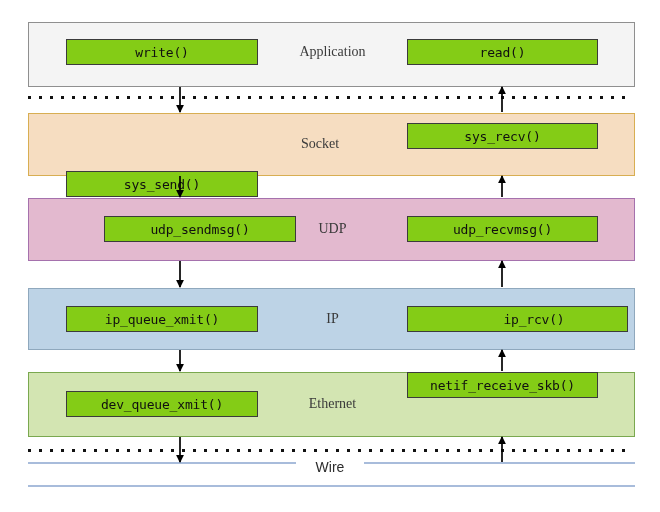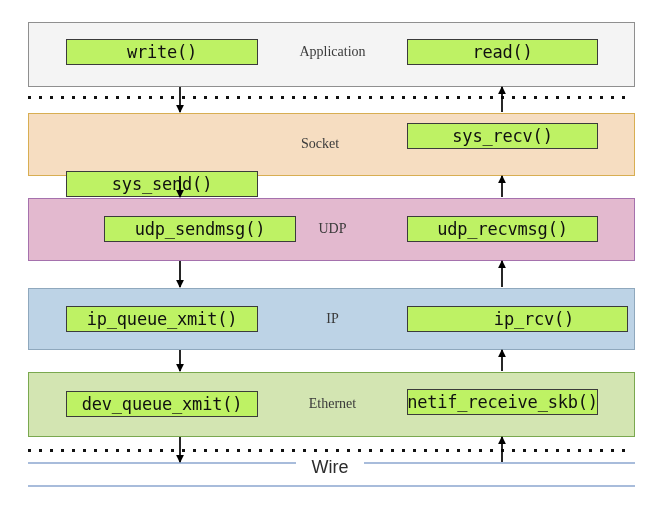--- a/index.html
+++ b/index.html
@@ -28,25 +28,25 @@
     position: absolute;
     box-sizing: border-box;
     border-width: 1px;
     border-style: solid;
   }
 
   
   .fnbox {
     position: absolute;
     box-sizing: border-box;
-    background: #bef264;
+    background: #84cc16;
     border: 1.4px solid #3b3b3b;
     color: #101010;
     font-family: "DejaVu Sans Mono", "Liberation Mono", monospace;
-    font-size: 17px;
+    font-size: 13px;
     line-height: 1;
     display: flex;
     align-items: center;
     justify-content: center;
     white-space: nowrap;
     letter-spacing: -0.2px;
   }
 
   
   .layer-label {
@@ -73,21 +73,21 @@
   .wire-line {
     position: absolute;
     height: 1.6px;
     background: #a8bcdb;
   }
   .wire-label {
     position: absolute;
     background: #ffffff;
     color: #2c2c2c;
     font-family: "Liberation Sans", sans-serif;
-    font-size: 18px;
+    font-size: 14px;
     display: flex;
     align-items: center;
     justify-content: center;
     white-space: nowrap;
   }
 
   
   #arrows {
     position: absolute;
     left: 0;
@@ -120,21 +120,21 @@
   <div class="fnbox" style="left:407px; top:216px; width:191px; height:26px;">udp_recvmsg()</div>
 
   <div class="band" style="left:28px; top:288px; width:607px; height:62px; background:#bdd3e6; border-color:#8fa8bd;"></div>
   <div class="fnbox" style="left:66px; top:306px; width:192px; height:26px;">ip_queue_xmit()</div>
   <div class="layer-label" style="left:258px; top:306px; width:149px; height:26px;">IP</div>
   <div class="fnbox" style="left:407px; top:306px; width:221px; height:26px;padding-left:33px;">ip_rcv()</div>
 
   <div class="band" style="left:28px; top:372px; width:607px; height:65px; background:#d3e5b2; border-color:#7aa84f;"></div>
   <div class="fnbox" style="left:66px; top:391px; width:192px; height:26px;">dev_queue_xmit()</div>
   <div class="layer-label" style="left:258px; top:391px; width:149px; height:26px;">Ethernet</div>
-  <div class="fnbox" style="left:407px; top:389px; width:191px; height:26px;">netif_receive_skb()</div>
+  <div class="fnbox" style="left:407px; top:372px; width:191px; height:26px;">netif_receive_skb()</div>
 
   <div class="dotted" style="left:28px; top:449px; width:602px;"></div>
 
   <div class="wire-line" style="left:28px; top:462px; width:607px;"></div>
   <div class="wire-line" style="left:28px; top:485px; width:607px;"></div>
   <div class="wire-label" style="left:296px; top:455px; width:68px; height:24px;">Wire</div>
 
   <svg id="arrows" viewBox="0 0 660 512">
     <defs>
       <marker id="ah-down" markerWidth="9" markerHeight="9" refX="4.5" refY="7.4" orient="0" markerUnits="userSpaceOnUse">

